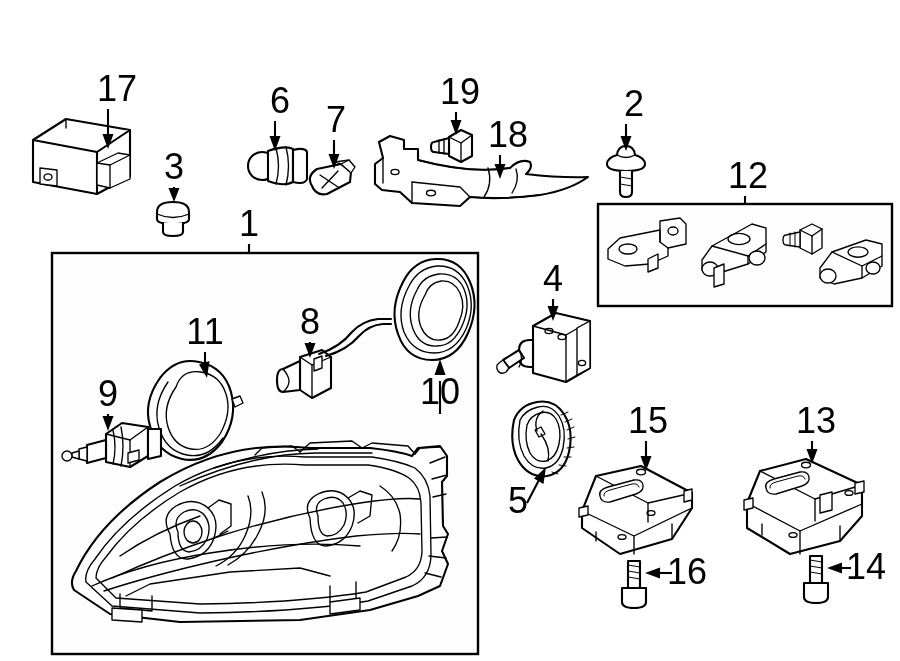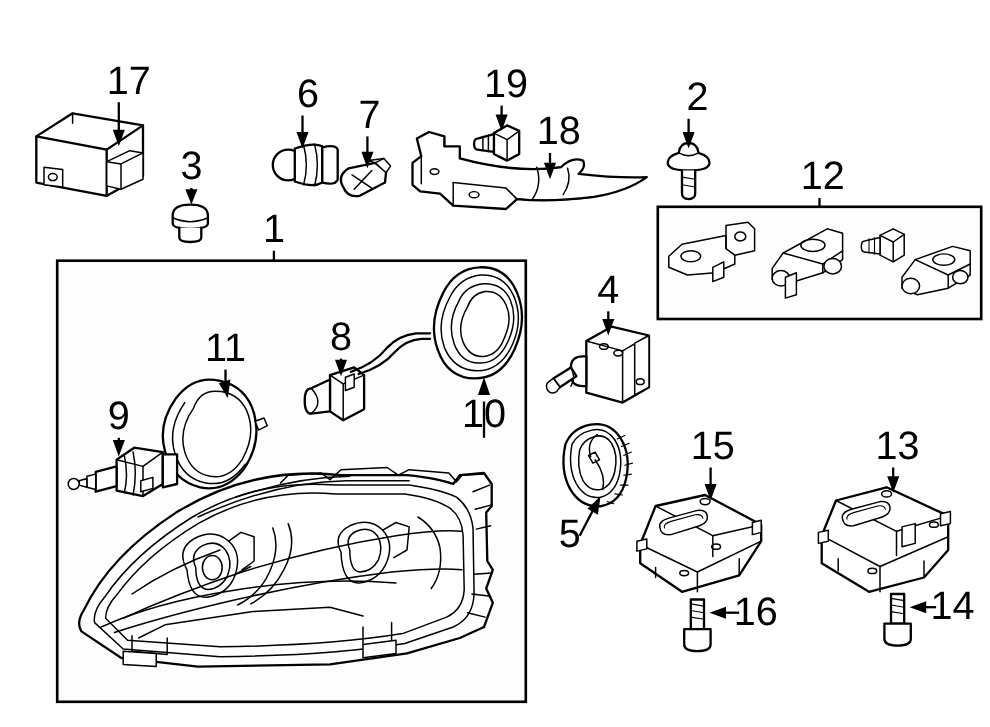--- a/index.html
+++ b/index.html
@@ -3,21 +3,21 @@
 <meta charset="utf-8">
 <title>Headlamp Parts Diagram</title>
 <style>
   html,body{margin:0;padding:0;background:#ffffff;}
   body{
     font-family:"Liberation Sans", sans-serif;
     width:900px;height:661px;
     position:relative;overflow:hidden;
     -webkit-font-smoothing:antialiased;
   }
-  #diagram-root{position:absolute;left:0;top:0;width:900px;height:572px;}
+  #diagram-root{position:absolute;left:0;top:16px;width:900px;height:572px;}
   svg#parts-svg{position:absolute;left:0;top:0;width:900px;height:661px;display:block;}
   .callout-num{
     font-family:"Liberation Sans", sans-serif;
     font-size:36px;
     font-weight:400;
     fill:#000000;
     text-anchor:middle;
     dominant-baseline:alphabetic;
   }
   .ln{fill:none;stroke:#000000;stroke-width:2.1;stroke-linecap:round;stroke-linejoin:round;}

